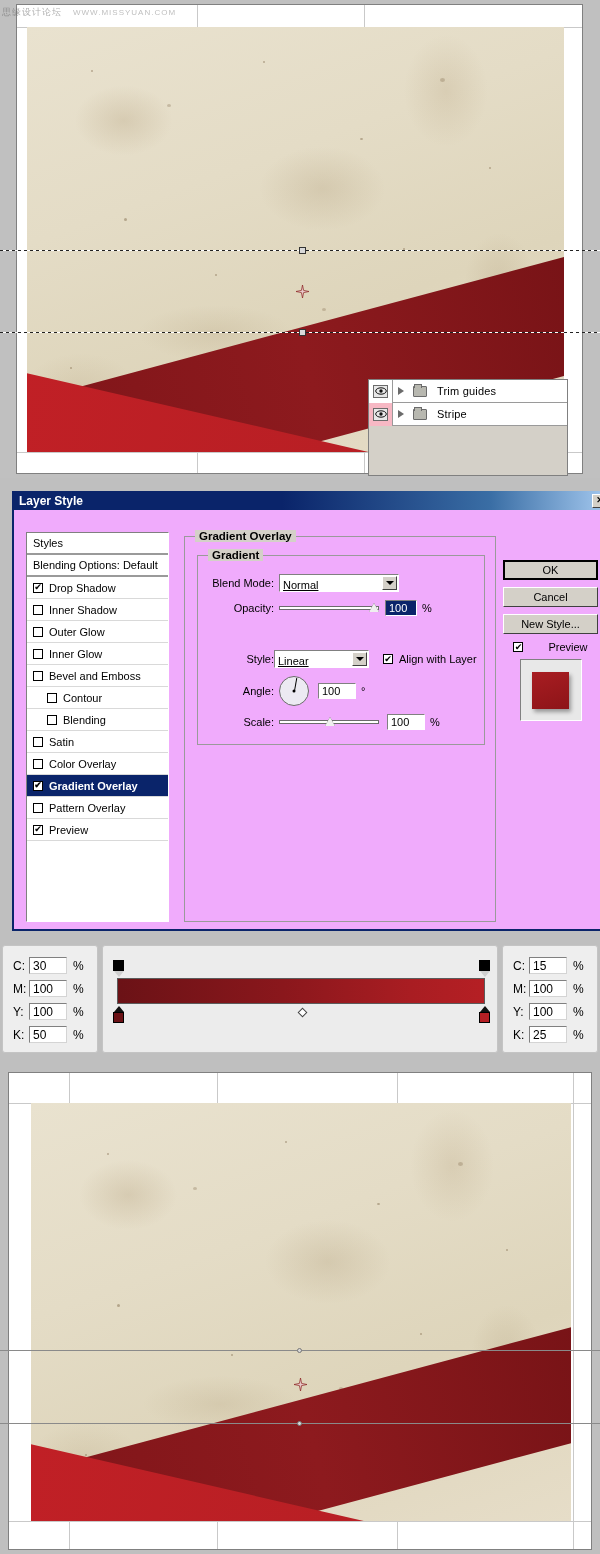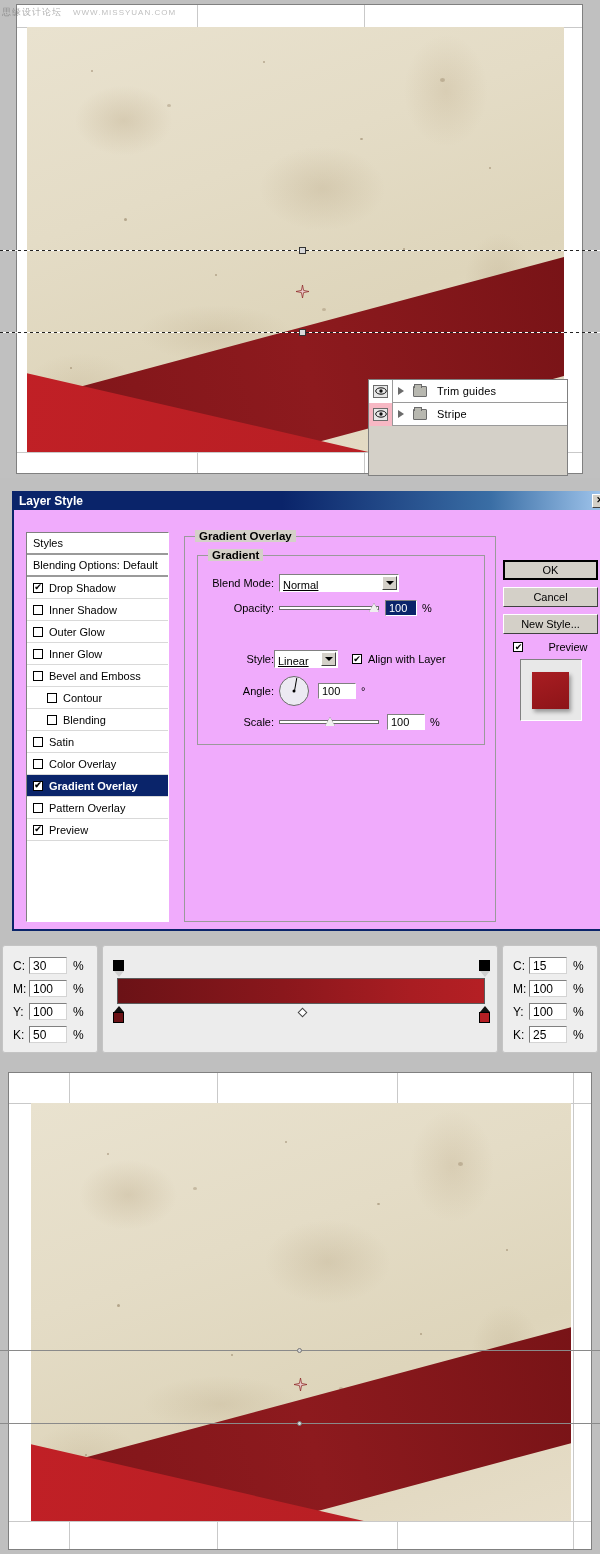--- a/index.html
+++ b/index.html
@@ -368,21 +368,21 @@
             <div class="slider-track"></div>
             <div class="slider-thumb" style="left:90px"></div>
           </div>
           <div class="tfield" style="width:32px; margin-left:6px; background:#0a246a; color:#fff;">100</div>
           <span style="margin-left:5px">%</span>
         </div>
 
 
         <div class="row" style="left:8px; top:94px;">
           <span class="lbl" style="width:68px;">Style:</span>
-          <div class="combo" style="width:64px; margin-left:0;">
+          <div class="combo" style="width:95px; margin-left:0;">
             <span>Linear</span>
             <span class="combo-arrow">
                 <i class="dn"></i>
               </span>
           </div>
           <span class="cbx on" style="margin-left:14px;"></span>
           <span>Align with Layer</span>
         </div>
 
         <div class="row" style="left:8px; top:120px;">

